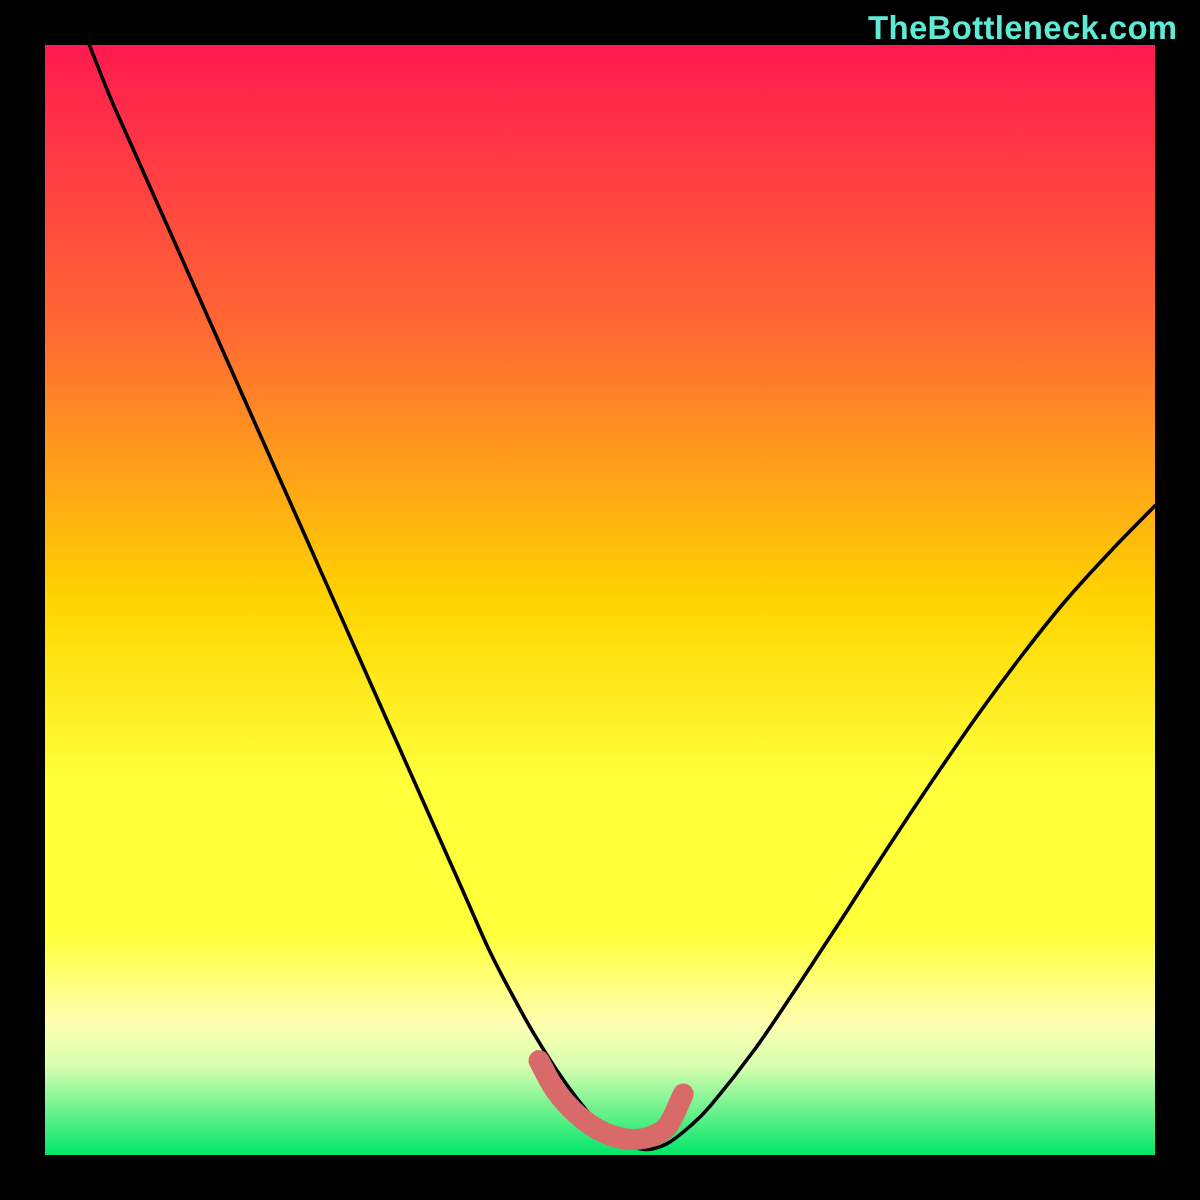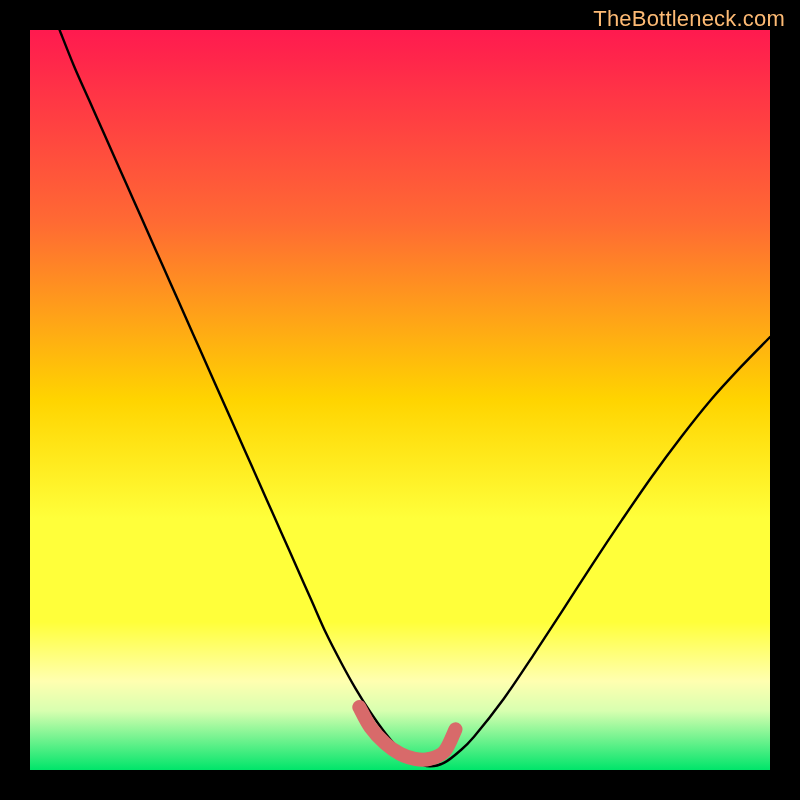--- a/index.html
+++ b/index.html
@@ -23,22 +23,22 @@
     width: 740px;
     height: 740px;
     overflow: hidden;
   }
   .watermark {
     position: absolute;
     top: 6px;
     right: 15px;
     font-family: Arial, Helvetica, sans-serif;
     font-size: 22px;
-    font-weight: 400;
-    color: #fdba74;
+    font-weight: 700;
+    color: #5eead4;
     letter-spacing: 0.2px;
     z-index: 20;
   }
   svg.bg, svg.curve, svg.highlight {
     position: absolute;
     left: 0;
     top: 0;
     width: 740px;
     height: 740px;
   }

